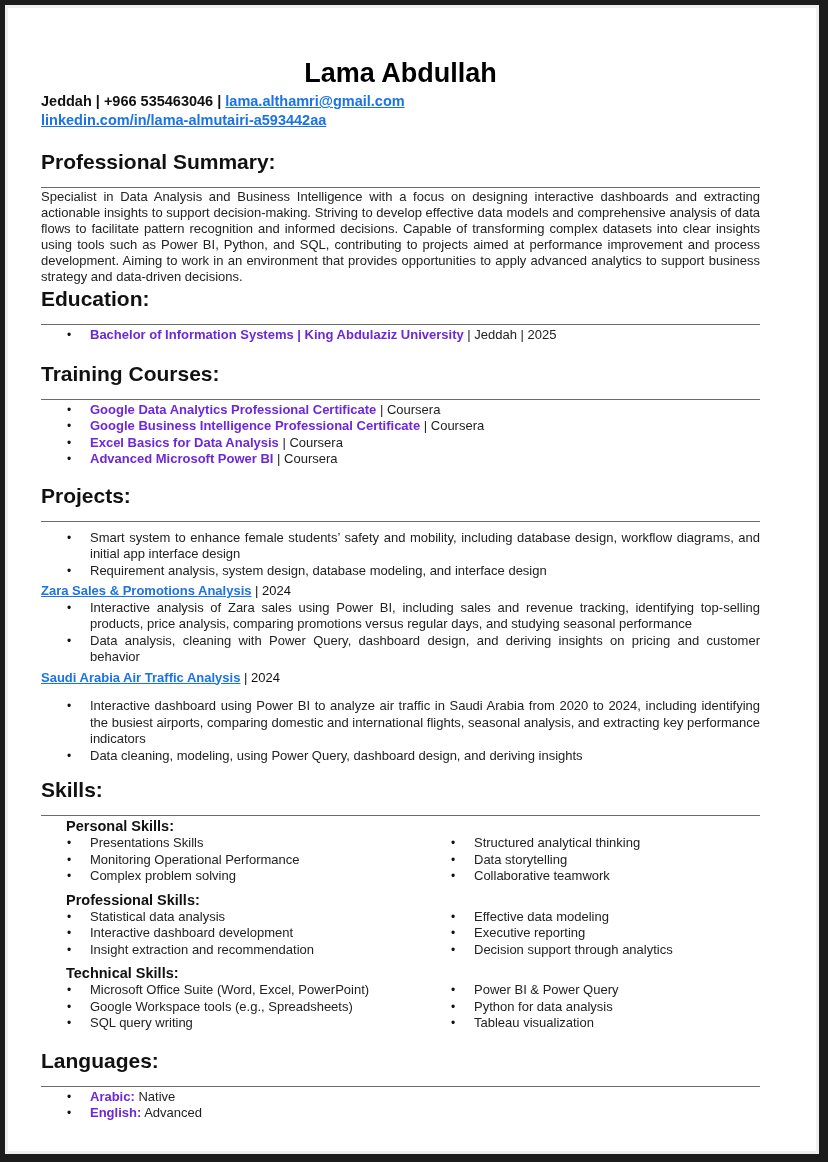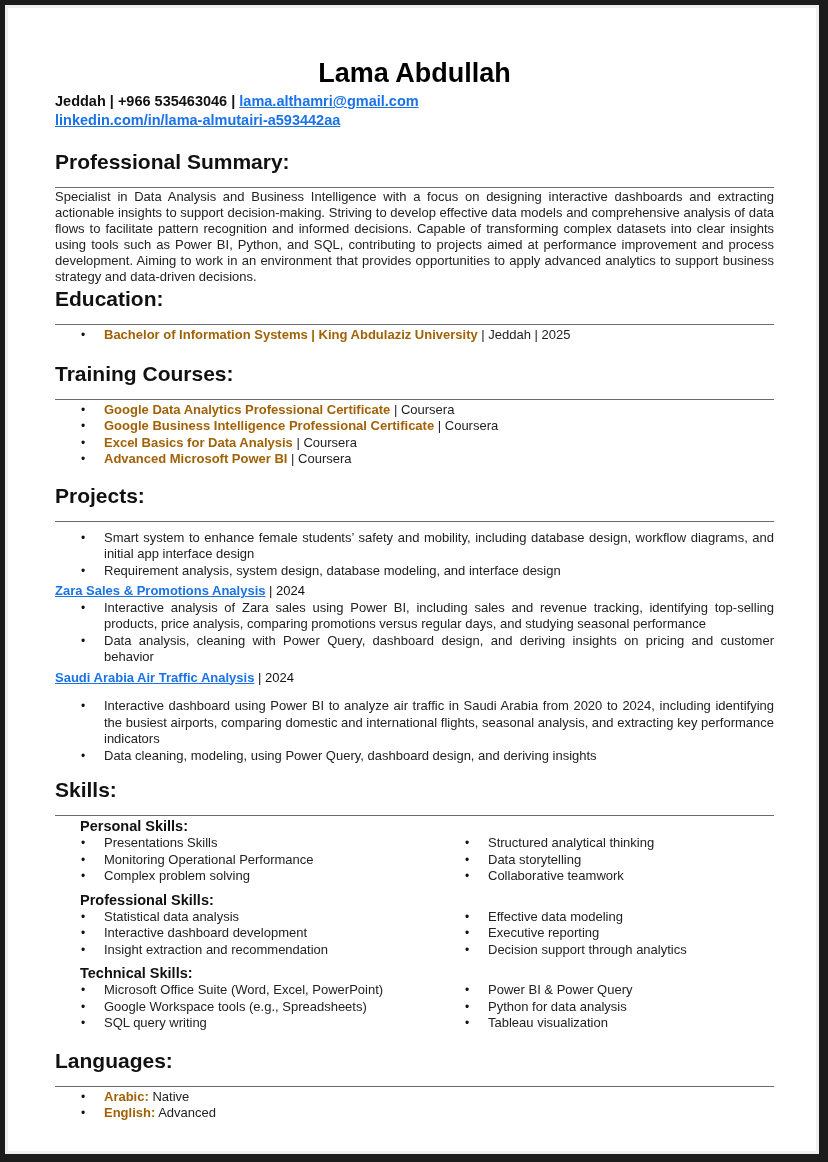--- a/index.html
+++ b/index.html
@@ -14,21 +14,21 @@
     .page {
       position: absolute;
       left: 5px; top: 5px;
       width: 814px; height: 1149px;
       background: #ffffff;
       box-sizing: border-box;
       border: 3px solid #efefef;
     }
     .content {
       position: absolute;
-      left: 47px; top: 0;
+      left: 33px; top: 0;
       width: 719px;
     }
     .name {
       text-align: center;
       font-weight: bold;
       font-size: 27px;
       margin-top: 49px;
       line-height: 32px;
       color: #000;
     }
@@ -72,21 +72,21 @@
       text-align: justify;
     }
     ul.bullets li::before {
       content: "•";
       position: absolute;
       left: 26px;
       top: 0;
       font-size: 12px;
       color: #111;
     }
-    .b { font-weight: bold; color: #a16207; }
+    .b { font-weight: bold; color: #6d28d9; }
     .proj-head {
       font-size: 13px;
       line-height: 16.5px;
       margin-top: 2px;
       color: #111;
     }
     .proj-head .title-plain { font-weight: bold; }
     .proj-head a.link { font-weight: bold; }
     .sub-head {
       font-weight: bold;

